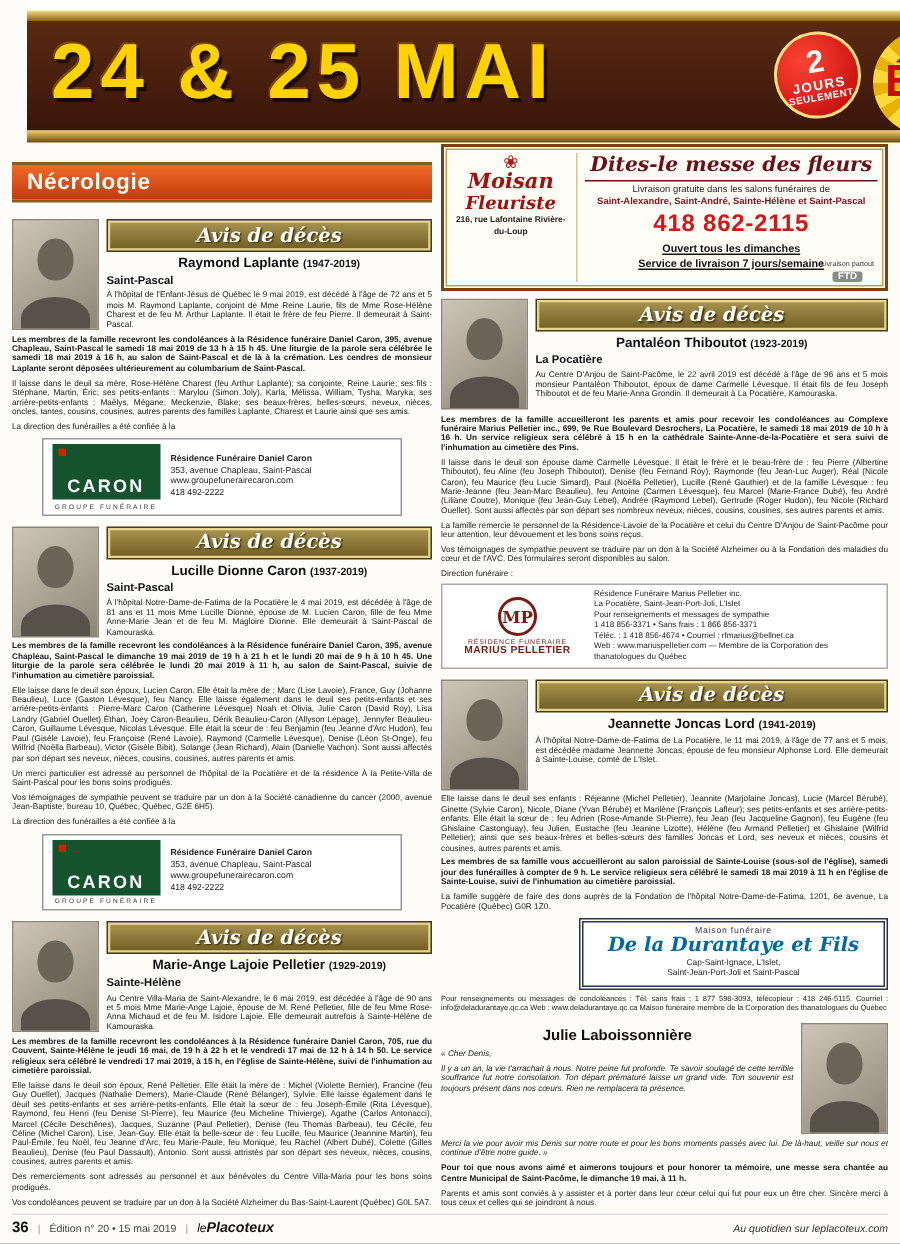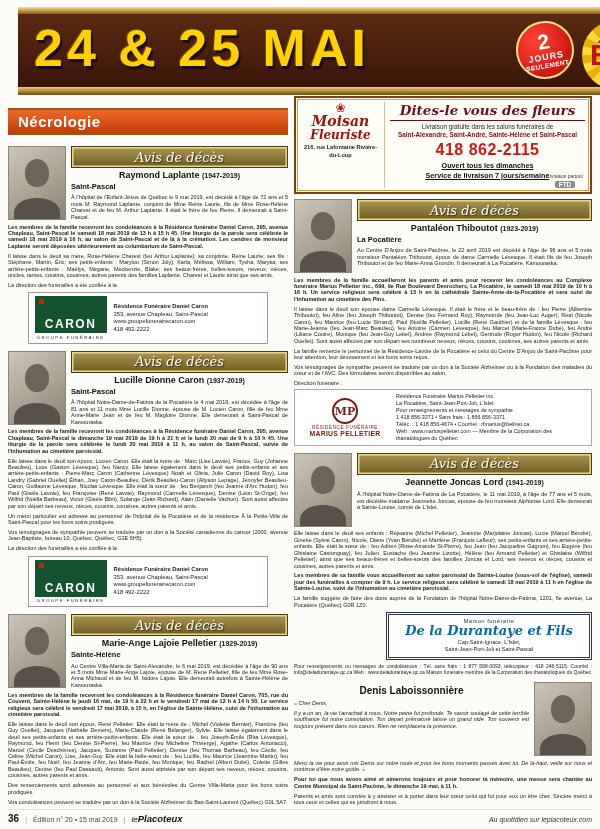--- a/index.html
+++ b/index.html
@@ -72,21 +72,21 @@
   .photo { width:58px; height:74px; flex:none; border:1px solid #8d8578;
            background:linear-gradient(145deg,#cdc6b8,#8d8576); position:relative; overflow:hidden; }
   .photo::before { content:""; position:absolute; left:50%; top:12px; width:24px; height:28px;
                    transform:translateX(-50%); background:#6b6459; border-radius:50% 50% 46% 46%; }
   .photo::after  { content:""; position:absolute; left:50%; bottom:-7px; width:46px; height:28px;
                    transform:translateX(-50%); background:#57514a; border-radius:50% 50% 0 0; }
   .obit-right { flex:1; min-width:0; }
   .avis-banner { height:22px; background:linear-gradient(#ab9752,#6e5c22);
                  border:1px solid #4a3c10; box-shadow:inset 0 0 0 1.5px #e9d691;
                  display:flex; align-items:center; justify-content:center; }
-  .avis-banner span { font-family:"DejaVu Serif",serif; font-style:italic; font-weight:normal;
+  .avis-banner span { font-family:"DejaVu Serif",serif; font-style:italic; font-weight:bold;
                       color:#fff; font-size:13px; text-shadow:1px 1px 1px #3a3008; }
   .obit-name { text-align:center; font-weight:bold; font-size:9px; margin-top:3px; line-height:1.1; }
   .obit-name .dates { font-size:7px; }
   .obit-loc  { text-align:left; font-weight:bold; font-size:7.5px; margin-top:1px; }
   .obit-loc:empty { display:none; }
   .body { font-size:5.5px; line-height:1.17; text-align:justify; margin-top:3.5px; color:#1a1a1a; }
   .body.bold { font-weight:bold; }
   .body.italic { font-style:italic; }
   .tiny { font-size:5px; line-height:1.2; }
 
@@ -158,21 +158,21 @@
   <div class="necro-bar">Nécrologie</div>
 
   <div class="florist">
     <div class="florist-left">
       <div class="florist-flower">❀</div>
       <div class="florist-logo1">Moisan</div>
       <div class="florist-logo2">Fleuriste</div>
       <div class="florist-addr">216, rue Lafontaine Rivière-du-Loup</div>
     </div>
     <div class="florist-main">
-      <div class="florist-headline">Dites-le vous des fleurs</div>
+      <div class="florist-headline">Dites-le messe des fleurs</div>
       <div class="florist-body">Livraison gratuite dans les salons funéraires de</div>
       <div class="florist-towns">Saint-Alexandre, Saint-André, Sainte-Hélène et Saint-Pascal</div>
       <div class="florist-phone">418 862-2115</div>
       <div class="florist-open">
         <span>Ouvert tous les dimanches</span><br>
         <span>Service de livraison 7 jours/semaine</span>
       </div>
       <div class="florist-side">
         <div class="note">Livraison partout</div>
         <div class="ftd">FTD</div>
@@ -320,21 +320,21 @@
           <div class="d-towns">Cap-Saint-Ignace, L'Islet,</div>
           <div class="d-towns">Saint-Jean-Port-Joli et Saint-Pascal</div>
         </div>
       </div>
       <p class="body tiny">Pour renseignements ou messages de condoléances : Tél. sans frais : 1 877 598-3093, télécopieur : 418 246-5115. Courriel : info@deladurantaye.qc.ca  Web : www.deladurantaye.qc.ca  Maison funéraire membre de la Corporation des thanatologues du Québec</p>
     </section>
 
     <section class="obit messe">
       <div class="obit-head">
         <div class="obit-right">
-          <div class="obit-name">Denis Laboissonnière</div>
+          <div class="obit-name">Julie Laboissonnière</div>
           <p class="body italic">« Cher Denis,</p>
           <p class="body italic">Il y a un an, la vie t'arrachait à nous. Notre peine fut profonde. Te savoir soulagé de cette terrible souffrance fut notre consolation. Ton départ prématuré laisse un grand vide. Ton souvenir est toujours présent dans nos cœurs. Rien ne remplacera ta présence.</p>
         </div>
         <div class="photo"></div>
       </div>
       <p class="body italic">Merci la vie pour avoir mis Denis sur notre route et pour les bons moments passés avec lui. De là-haut, veille sur nous et continue d'être notre guide. »</p>
       <p class="body bold">Pour toi que nous avons aimé et aimerons toujours et pour honorer ta mémoire, une messe sera chantée au Centre Municipal de Saint-Pacôme, le dimanche 19 mai, à 11 h.</p>
       <p class="body">Parents et amis sont conviés à y assister et à porter dans leur cœur celui qui fut pour eux un être cher. Sincère merci à tous ceux et celles qui se joindront à nous.</p>
 
     </section>

